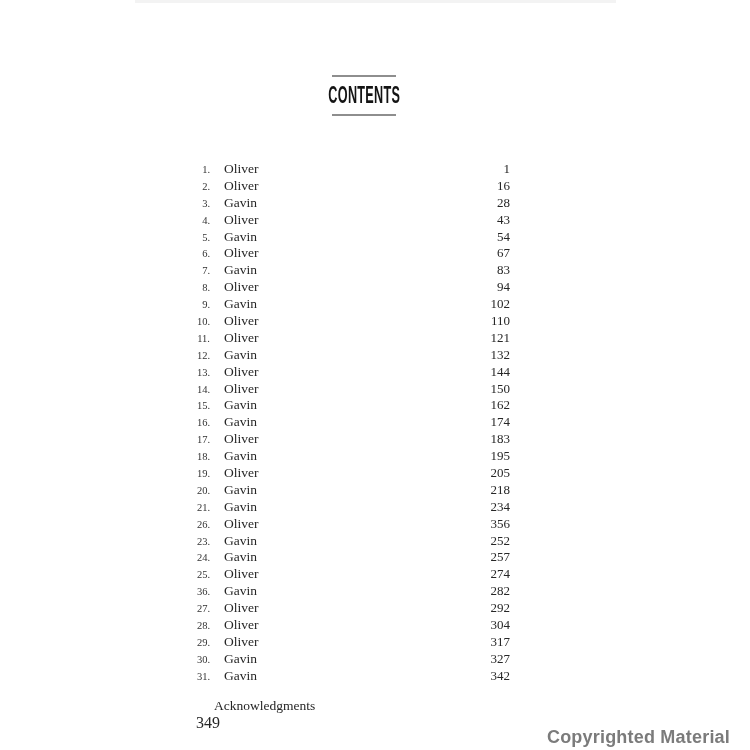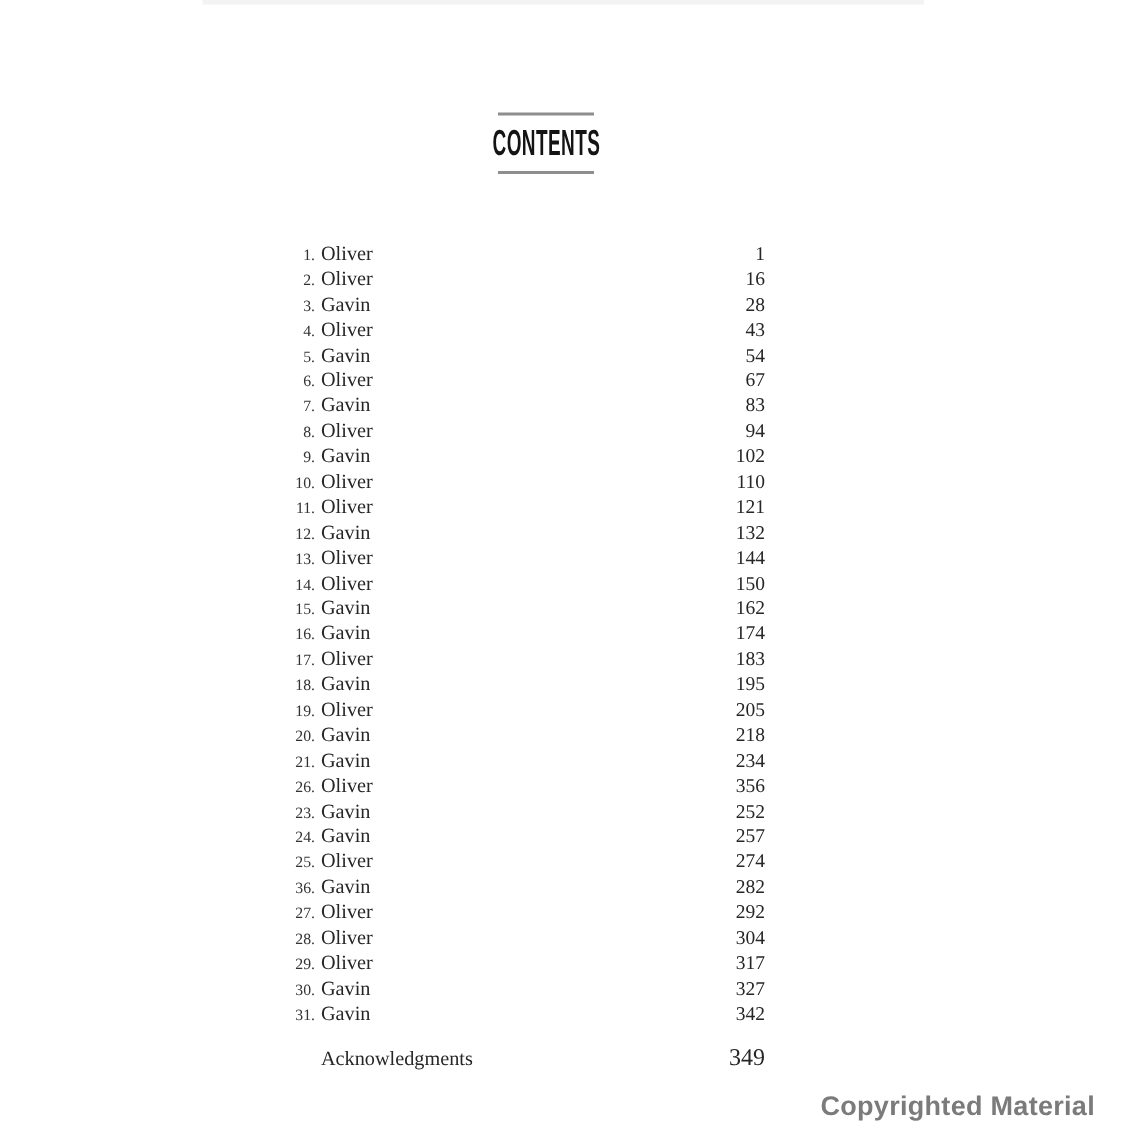--- a/index.html
+++ b/index.html
@@ -75,38 +75,39 @@
     font-size: 13.5px;
   }
   .toc-row .num {
     width: 14px;
     text-align: right;
     font-size: 10.5px;
     color: #333333;
   }
   .toc-row .name {
     flex: 1;
-    margin-left: 4px;
+    margin-left: 14px;
     text-align: left;
   }
   .toc-row .pg {
     text-align: right;
     font-size: 13px;
   }
   
   .ack-row {
     position: absolute;
     left: 196px;
     top: 697px;
     width: 314px;
     display: flex;
     align-items: baseline;
     height: 17px;
     line-height: 17px;
     font-size: 13.5px;
+    flex-direction: column;
   }
   .ack-row .ack-name {
     flex: 1;
     padding-left: 18px;
     text-align: left;
   }
   .ack-row .pg {
     text-align: right;
     font-size: 16px;
   }

